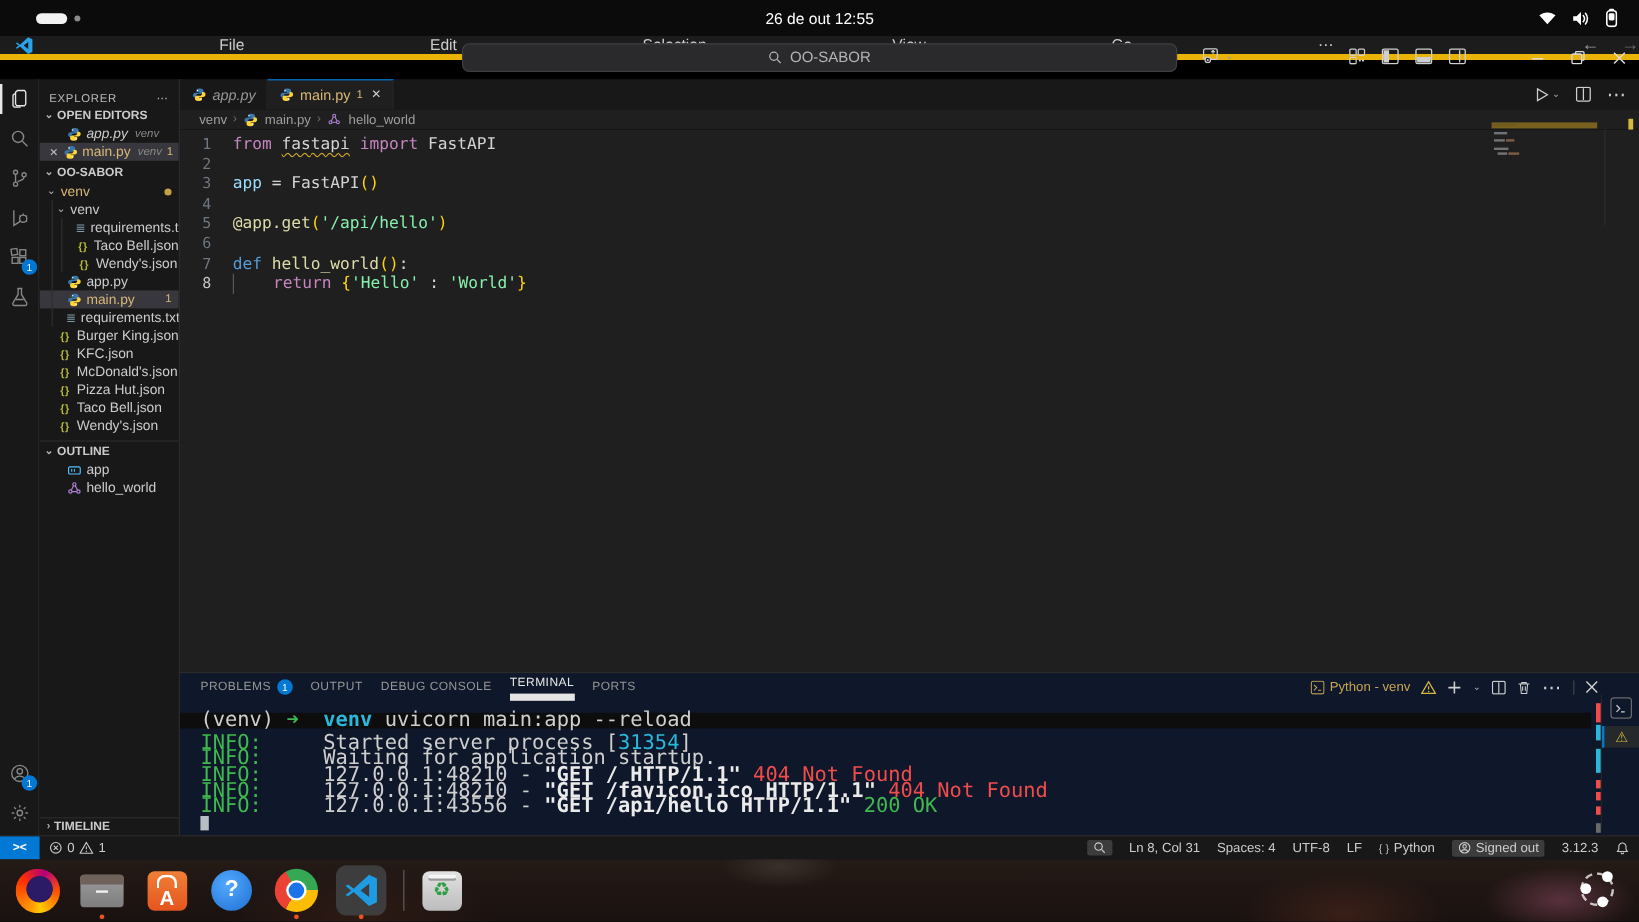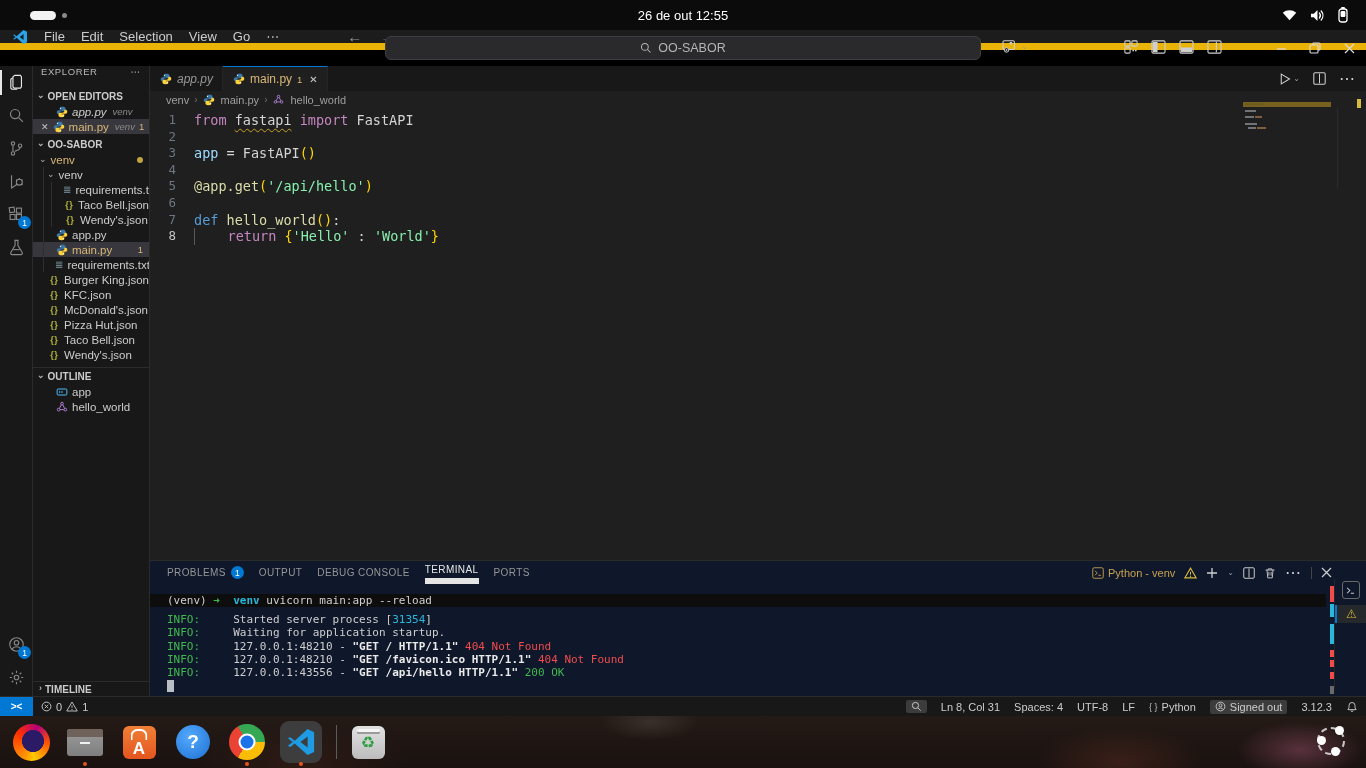--- a/index.html
+++ b/index.html
@@ -9,21 +9,21 @@
   
   #topbar { position:absolute; left:0; top:0; width:1366px; height:30px; background:#0b0b0b;
     display:flex; align-items:center; justify-content:center; }
   #topbar-pill { position:absolute; left:30px; top:11px; width:26px; height:9px; border-radius:5px; background:#f2f2f2; }
   #topbar-dot { position:absolute; left:62px; top:13px; width:5px; height:5px; border-radius:50%; background:#8a8a8a; }
   #clock { color:#fff; font-size:13px; }
   #topbar-right { position:absolute; right:18px; top:0; height:30px; display:flex; align-items:center; gap:13px; }
 
   
   #titlebar { position:absolute; left:0; top:30px; width:1366px; height:20px; background:#1c1c1c;
-    border-bottom:7px solid #eab308; display:flex; align-items:center; }
+    border-bottom:5px solid #eab308; display:flex; align-items:center;justify-content:space-between; }
   #vscode-logo { margin:0 8px 0 12px; }
   .menu-item { font-size:13px; color:#cccccc; padding:3px 8px; border-radius:4px; }
   #nav-arrows { margin-left:60px; display:flex; gap:18px; color:#9a9a9a; font-size:15px; }
   #nav-arrows .fwd { color:#6a6a6a; }
   #search-box { position:absolute; left:50%; transform:translateX(-50%); top:6px; width:596px; height:24px;
     background:#2a2a2c; border:1px solid #3e3e42; border-radius:6px; display:flex; align-items:center;
     justify-content:center; gap:6px; color:#b5b5b5; font-size:12.5px; }
   #titlebar-cast { position:absolute; left:1002px; top:9px; display:flex; align-items:center; gap:3px; color:#cfcfcf; }
   #layout-group { position:absolute; left:1124px; top:10px; display:flex; gap:13px; align-items:center; }
   #window-controls { position:absolute; right:0; top:0; height:36px; display:flex; align-items:center; }
@@ -34,21 +34,21 @@
     border-right:1px solid #2b2b2b; }
   .act-item { position:relative; width:33px; height:33px; display:flex; align-items:center; justify-content:center; }
   .act-item.active::before { content:""; position:absolute; left:0; top:4px; bottom:4px; width:2px; background:#e7e7e7; }
   .act-badge { position:absolute; right:2px; bottom:2px; min-width:13px; height:13px; border-radius:7px;
     background:#0078d4; color:#fff; font-size:8.5px; display:flex; align-items:center; justify-content:center; }
   #act-bottom { position:absolute; bottom:2px; left:0; }
 
   
   #sidebar { position:absolute; left:33px; top:66px; width:117px; height:630px; background:#181818;
     border-right:1px solid #2b2b2b; font-size:11.5px; overflow:hidden; }
-  #explorer-header { height:22px; display:flex; align-items:flex-start; padding:0 8px; color:#b8b8b8;
+  #explorer-header { height:22px; display:flex; align-items:flex-end; padding:0 8px; color:#b8b8b8;
     font-size:9.5px; letter-spacing:.6px; }
   #explorer-header .more { margin-left:auto; color:#bbb; letter-spacing:1px; }
   .sec-header { height:16px; display:flex; align-items:center; gap:3px; font-size:10px; font-weight:bold;
     color:#cccccc; padding-left:4px; }
   .chev { color:#b0b0b0; font-size:9px; transform:translateY(-1px); }
   .row { height:15px; display:flex; align-items:center; gap:4px; white-space:nowrap; color:#cccccc; }
   .row.sel { background:#37373d; }
   .row .lbl.mod { color:#d9b777; }
   .row .desc { color:#8a8a8a; font-size:9.5px; font-style:italic; margin-left:2px; }
   .row .badge { margin-left:auto; margin-right:6px; color:#d9b777; font-size:9.5px; }
@@ -102,21 +102,21 @@
     border-top:1px solid #2b2b2b; }
   #panel-tabs { height:23px; display:flex; align-items:center; gap:15px; padding-left:17px; }
   .ptab { font-size:10px; letter-spacing:.4px; color:#969696; height:23px; display:flex; align-items:center; gap:5px; }
   .ptab.active { color:#e7e7e7; border-bottom:6px solid #e5e5e5; }
   .ptab .p-badge { min-width:13px; height:13px; border-radius:7px; background:#0078d4; color:#fff; font-size:8.5px;
     display:flex; align-items:center; justify-content:center; letter-spacing:0; }
   #panel-actions { position:absolute; right:34px; top:0; height:23px; display:flex; align-items:center; gap:9px; color:#cfcfcf; }
   #panel-actions .term-label { color:#c8a351; font-size:11px; display:flex; align-items:center; gap:4px; }
   #panel-actions .sep { width:1px; height:12px; background:#444; }
   #terminal { position:absolute; left:0; top:25px; width:1176px; bottom:0; padding-left:17px;
-    font-family:"DejaVu Sans Mono", monospace; font-size:11px; }
+    font-family:"DejaVu Sans Mono", monospace; font-size:17px; }
   .t-line { height:13.2px; line-height:13.2px; white-space:pre; color:#cfcfcf; }
   .cmd-line { background:#0d0d0d; margin-left:-17px; padding-left:17px; width:1176px; }
   .seg-info { color:#3fb950; }
   .seg-green { color:#3fb950; }
   .seg-cyan { color:#29b8db; }
   .seg-cyanb { color:#29b8db; font-weight:bold; }
   .seg-red { color:#f14c4c; }
   .seg-bold { color:#eaeaea; font-weight:bold; }
   .seg-pl { color:#cfcfcf; }
   #term-cursor { width:7px; height:12px; background:#b9bdc4; margin-top:1px; }

